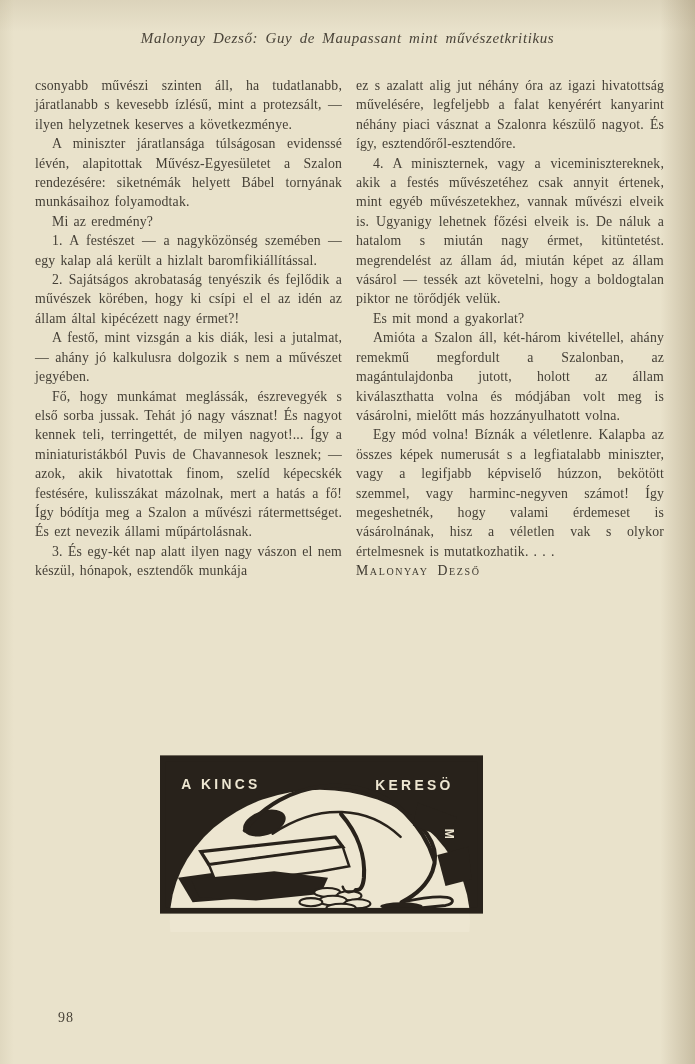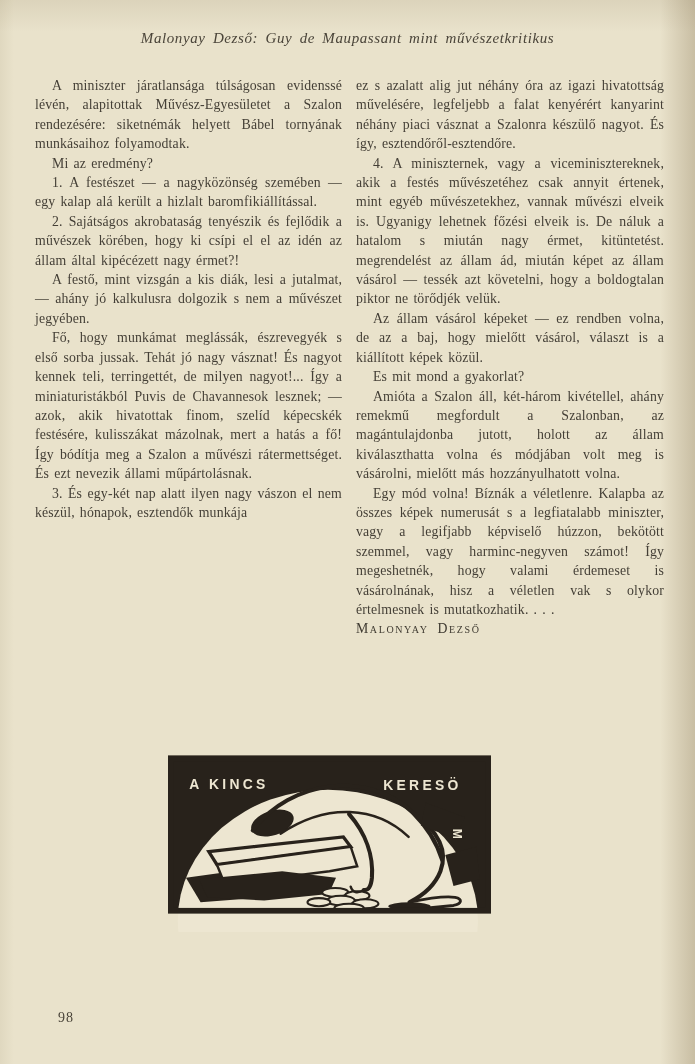--- a/index.html
+++ b/index.html
@@ -43,21 +43,21 @@
     margin-top:3px;
     text-align:left;
     padding-right:22px;
     font-variant:small-caps;
     letter-spacing:1.6px;
     word-spacing:4px;
     text-indent:0 !important;
     color:#3f3a31;
   }
   .illustration {
-    position:absolute; left:168px; top:737px;
+    position:absolute; left:160px; top:737px;
     width:323px; height:195px;
   }
   .illustration svg { width:100%; height:100%; display:block; }
   .woodcut-title {
     font-family:"Liberation Sans","DejaVu Sans",sans-serif;
     font-weight:bold;
     letter-spacing:4px;
   }
   .page-number {
     position:absolute; left:58px; top:1010px;
@@ -67,33 +67,33 @@
   }
 </style>
 </head>
 <body>
 
 <div class="page">
 
   <div class="running-header">Malonyay Dezső: Guy de Maupassant mint művészetkritikus</div>
 
   <div class="col col-left">
+    <p class="noindent">csonyabb művészi szinten áll, ha tudatlanabb, járatlanabb s kevesebb ízlésű, mint a protezsált, — ilyen helyzetnek keserves a következménye.</p>
     <p>A miniszter járatlansága túlságosan evidenssé lévén, alapitottak Művész-Egyesületet a Szalon rendezésére: siketnémák helyett Bábel tornyának munkásaihoz folyamodtak.</p>
     <p>Mi az eredmény?</p>
     <p>1. A festészet — a nagyközönség szemében — egy kalap alá került a hizlalt baromfikiállítással.</p>
     <p>2. Sajátságos akrobataság tenyészik és fejlődik a művészek körében, hogy ki csípi el el az idén az állam által kipécézett nagy érmet?!</p>
     <p>A festő, mint vizsgán a kis diák, lesi a jutalmat, — ahány jó kalkulusra dolgozik s nem a művészet jegyében.</p>
     <p>Fő, hogy munkámat meglássák, észrevegyék s első sorba jussak. Tehát jó nagy vásznat! És nagyot kennek teli, terringettét, de milyen nagyot!... Így a miniaturistákból Puvis de Chavannesok lesznek; — azok, akik hivatottak finom, szelíd képecskék festésére, kulisszákat mázolnak, mert a hatás a fő! Így bódítja meg a Szalon a művészi rátermettséget. És ezt nevezik állami műpártolásnak.</p>
     <p>3. És egy-két nap alatt ilyen nagy vászon el nem készül, hónapok, esztendők munkája</p>
   </div>
 
   <div class="col col-right">
     <p class="noindent">ez s azalatt alig jut néhány óra az igazi hivatottság művelésére, legfeljebb a falat kenyérért kanyarint néhány piaci vásznat a Szalonra készülő nagyot. És így, esztendőről-esztendőre.</p>
     <p>4. A miniszternek, vagy a viceminisztereknek, akik a festés művészetéhez csak annyit értenek, mint egyéb művészetekhez, vannak művészi elveik is. Ugyanigy lehetnek főzési elveik is. De náluk a hatalom s miután nagy érmet, kitüntetést. megrendelést az állam ád, miután képet az állam vásárol — tessék azt követelni, hogy a boldogtalan piktor ne törődjék velük.</p>
-    <p>Az állam vásárol képeket — ez rendben volna, de az a baj, hogy mielőtt vásárol, választ is a kiállított képek közül.</p>
     <p>Es mit mond a gyakorlat?</p>
     <p>Amióta a Szalon áll, két-három kivétellel, ahány remekmű megfordult a Szalonban, az magántulajdonba jutott, holott az állam kiválaszthatta volna és módjában volt meg is vásárolni, mielőtt más hozzányulhatott volna.</p>
     <p>Egy mód volna! Bíznák a véletlenre. Kalapba az összes képek numerusát s a legfiatalabb miniszter, vagy a legifjabb képviselő húzzon, bekötött szemmel, vagy harminc-negyven számot! Így megeshetnék, hogy valami érdemeset is vásárolnának, hisz a véletlen vak s olykor értelmesnek is mutatkozhatik. . . .</p>
     <p class="signature">Malonyay Dezső</p>
   </div>
 
   <div class="illustration">
     <svg viewBox="0 0 396 194" xmlns="http://www.w3.org/2000/svg">
 
       <rect x="1" y="1" width="394" height="192" rx="3" fill="#28221b"></rect>

